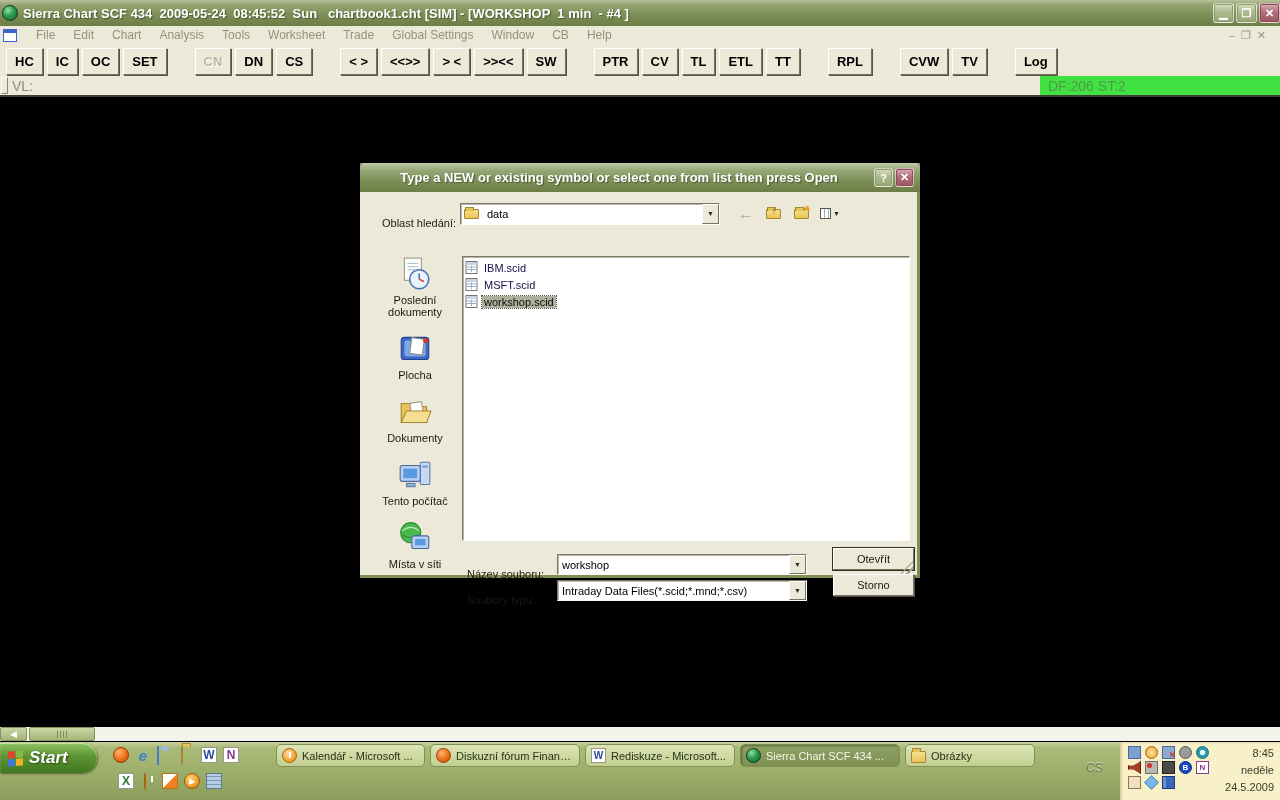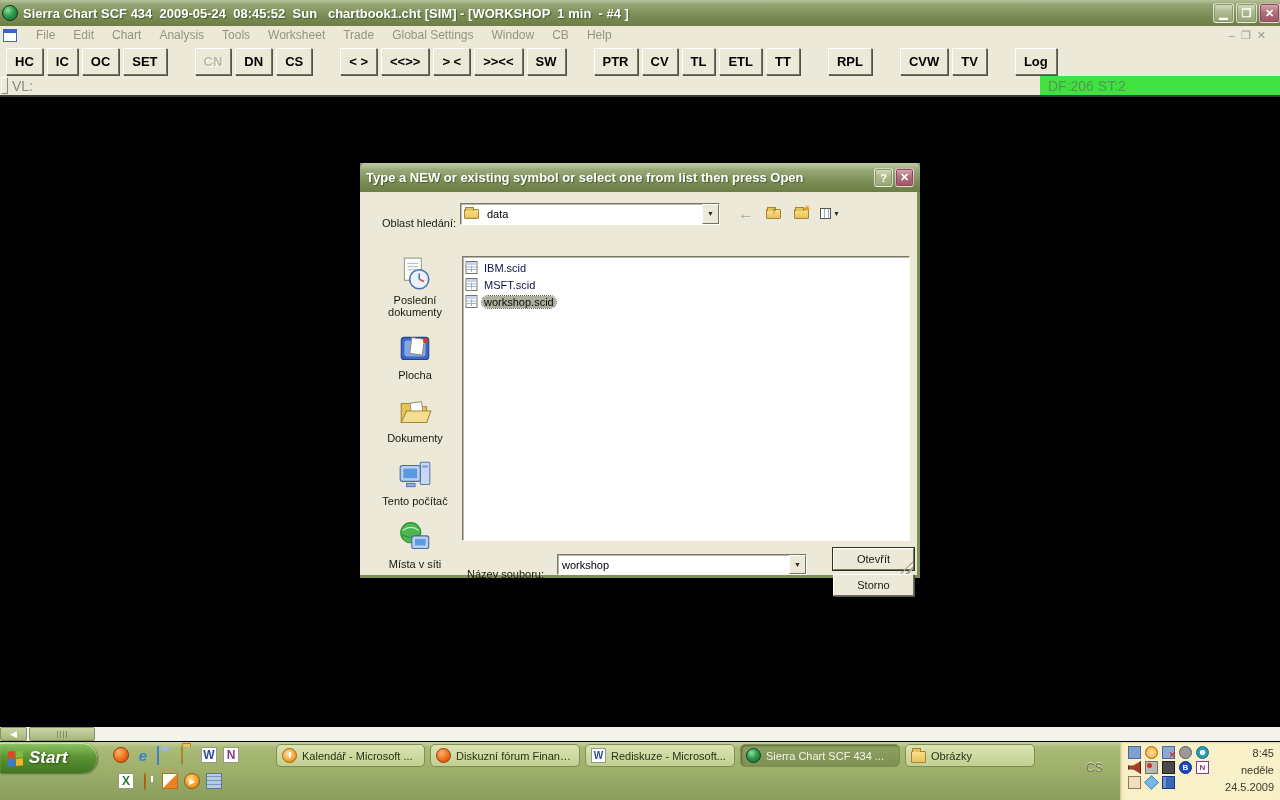--- a/index.html
+++ b/index.html
@@ -56,21 +56,21 @@
     background:linear-gradient(180deg,#CBD6A4,#A6B57B); border:1px solid #84945C; border-radius:2px;
     display:flex; align-items:center; justify-content:center; }
   .hs-thumb i { width:1px; height:7px; background:#7E8E56; margin:0 1px; display:inline-block; }
 
   
   .dialog { left:360px; top:163px; width:560px; height:415px;
     background:#ECE9D8; border:3px solid #7E9053; border-top:none;
     box-shadow:2px 2px 6px rgba(0,0,0,0.6); }
   .dlg-title { position:absolute; left:-3px; top:0; width:560px; height:29px;
     background:linear-gradient(180deg,#C2CCA8 0%,#97A878 25%,#7E9059 60%,#6C7E45 100%);
-    border-radius:5px 5px 0 0; display:flex; align-items:center; padding:0 6px; }
+    border-radius:5px 5px 0 0; display:flex; align-items:center; padding:0 6px;text-align:center; }
   .dlg-title .txt { color:#fff; font-weight:bold; font-size:13px;
     text-shadow:1px 1px 1px #4A5A30; flex:1; }
   .dlg-body { position:absolute; left:-3px; top:29px; width:554px; height:383px; background:#ECE9D8; }
 
   .lbl { font-size:11px; color:#1A1A12;margin-top:19px; }
   .sunken { background:#fff; border:1px solid; border-color:#7B786A #FDFDF6 #FDFDF6 #7B786A;
     box-shadow:inset 1px 1px 0 #B9B6A6; }
   .combo { display:flex; align-items:center; font-size:11px; }
   .combo .val { flex:1; padding-left:4px; white-space:nowrap; overflow:hidden; }
   .drop-btn { width:17px; align-self:stretch; background:#ECE9D8; color:#2A2A1E; font-size:7px;
@@ -92,21 +92,21 @@
   .places { position:absolute; left:12px; top:64px; width:86px; height:318px;
     display:flex; flex-direction:column; align-items:center; }
   .place { width:100%; display:flex; flex-direction:column; align-items:center;
     margin-bottom:13px; text-align:center; }
   .place .cap { font-size:11px; color:#1A1A12; line-height:12px; margin-top:2px; }
 
   .filelist { position:absolute; left:102px; top:64px; width:448px; height:285px; padding:2px; }
   .file-row { display:flex; align-items:center; height:17px; font-size:11px; color:#12124A; }
   .file-row svg { margin-right:4px; flex:0 0 auto; }
   .file-row .fn { padding:0 2px; }
-  .file-row.selected .fn { background:#AFAF9E; color:#0A0A0A; outline:1px dotted #55554A;border-radius:6px; }
+  .file-row.selected .fn { background:#AFAF9E; color:#0A0A0A; outline:1px dotted #55554A; }
 
   .frow { position:absolute; display:flex; align-items:center; }
   .push-btn { width:81px; height:22px; background:#ECE9D8; font-size:11px; color:#1A1A12;
     display:flex; align-items:center; justify-content:center;
     border:1px solid; border-color:#fff #75735F #75735F #fff; box-shadow:1px 1px 0 #55544A; }
   .push-btn.default { outline:1px solid #30301F; box-shadow:none; }
   .grip { position:absolute; right:1px; bottom:1px; width:13px; height:13px;
     background:repeating-linear-gradient(135deg, transparent 0 3px, #A8A28A 3px 5px);
     clip-path:polygon(100% 0, 100% 100%, 0 100%); }
 
@@ -378,20 +378,27 @@
       </div>
     </div>
 
     <div class="frow" style="left:107px; top:357px;">
       <span class="lbl" style="width:90px;">Název souboru:</span>
       <div class="combo sunken" style="width:250px; height:21px;">
         <span class="val">workshop</span>
         <span class="drop-btn">▼</span>
       </div>
     </div>
+    <div class="frow" style="left:107px; top:383px;">
+      <span class="lbl" style="width:90px;">Soubory typu:</span>
+      <div class="combo sunken" style="width:250px; height:21px;">
+        <span class="val">Intraday Data Files(*.scid;*.mnd;*.csv)</span>
+        <span class="drop-btn">▼</span>
+      </div>
+    </div>
 
     <div class="frow" style="left:473px; top:356px;">
       <span class="push-btn default">Otevřít</span>
     </div>
     <div class="frow" style="left:473px; top:382px;">
       <span class="push-btn">Storno</span>
     </div>
     <span class="grip"></span>
   </div>
 </div>

